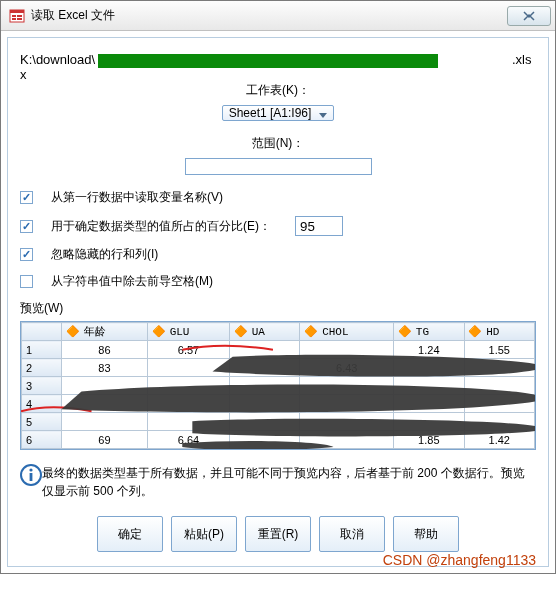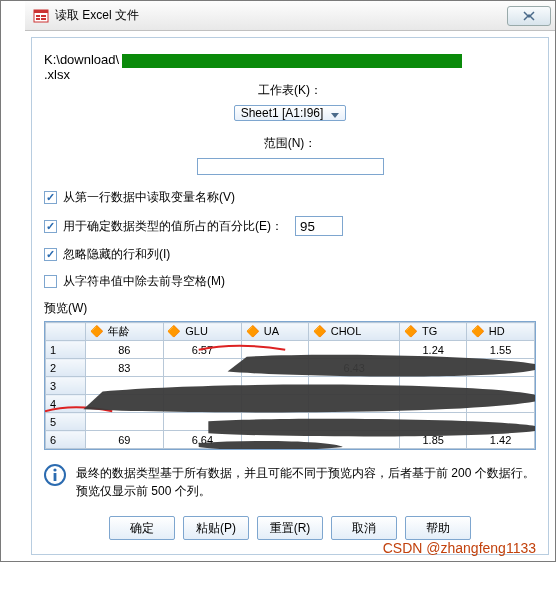--- a/index.html
+++ b/index.html
@@ -1,47 +1,47 @@
 <!DOCTYPE html>
 <html><head>
 <meta charset="utf-8">
 <style>
 * { box-sizing: border-box; margin: 0; padding: 0; }
 body { font-family: "Microsoft YaHei", Tahoma, sans-serif; font-size: 12px; background: #fff; width: 556px; }
-.window { border: 1px solid #7a7a7a; background: #fff; padding-left: 24px; }
+.window { border: 1px solid #7a7a7a; background: #fff; }
 .titlebar { display: flex; align-items: center; justify-content: space-between; height: 30px; padding: 0 4px 0 8px; background: linear-gradient(#fdfdfd,#e8e8e8); border-bottom: 1px solid #c0c0c0; }
 .titlebar .title { display: flex; align-items: center; gap: 6px; }
 .title-icon { width:16px; height:16px; display:inline-block; }
 .close-btn { width: 44px; height: 20px; border: 1px solid #9aa; border-radius: 3px; background: linear-gradient(#f8fbfd,#d8e4ec); display: flex; align-items: center; justify-content: center; cursor: pointer; }
 .inner { border: 1px solid #b8cde0; margin: 6px; padding: 10px 12px 14px; background: #fff; position: relative; }
 .filepath { margin: 4px 0 0; word-break: break-all; font-size: 13px; position: relative; }
 .greenbar { position:absolute; height:14px; background:#0a8a0a; top:2px; }
 .row { display: flex; align-items: center; margin-bottom: 14px; gap: 6px; flex-direction: column; }
 .label { white-space: nowrap; }
 .combo { flex:1; height:36px; border:1px solid #7ea6cf; border-radius:2px; background:linear-gradient(#fff,#e8f0fa); display:flex; align-items:center; padding:0 22px 0 6px; position:relative; cursor:pointer; color:#000; }
 .combo .arrow { position:absolute; right:6px; top:7px; }
 .textfield { height:20px; border:1px solid #7ea6cf; padding:0 4px; background:#fff; }
 .range-field { flex:1; }
 .pct-field { width:48px; margin-left:6px; }
-.chk-row { display:flex; align-items:center; gap:6px; margin-bottom:10px; }
+.chk-row { display:flex; align-items:center; gap:18px; margin-bottom:10px; }
 .chk { width:13px; height:13px; border:1px solid #7ea6cf; background:#fff; display:inline-flex; align-items:center; justify-content:center; cursor:pointer; }
 .chk.checked::after { content:"✓"; color:#2b6bb0; font-size:11px; line-height:11px; font-weight:bold; }
 .preview-label { margin: 6px 0 4px; }
 .preview-wrap { border:1px solid #7ea6cf; }
 .preview-scroll { overflow:auto; max-height:130px; }
 table { border-collapse:collapse; font-size:11px; width:100%; }
 th, td { border:1px solid #b8c8d8; padding:1px 4px; height:18px; white-space:nowrap; background:#fff;text-align:center; }
-th { background:linear-gradient(#f4f8fc,#dde8f4); font-weight:normal; text-align:left; }
+th { background:linear-gradient(#f4f8fc,#dde8f4); font-weight:normal; text-align:left;font-family:Liberation Mono, monospace; }
 th.rowhead, td.rowhead { background:linear-gradient(#f4f8fc,#dde8f4); text-align:left; width:40px; }
 .col-icon { display:inline-block; margin-right:4px; color:#d9a300; }
-.info-row { display:flex; gap:10px; margin-top:14px; align-items:flex-start; }
+.info-row { display:flex; margin-top:14px; align-items:flex-start; }
 .info-icon { width:22px; height:22px; flex-shrink:0; }
 .info-text { line-height:1.5; }
 .btn-row { display:flex; justify-content:center; gap:8px; margin-top:16px; }
-.btn { min-width:66px; height:24px; border:1px solid #7ea6cf; border-radius:2px; background:linear-gradient(#fff,#e4eef8); cursor:pointer; font-size:12px; display:flex; align-items:center; justify-content:center; padding:0 8px; }
+.btn { min-width:66px; height:36px; border:1px solid #7ea6cf; border-radius:2px; background:linear-gradient(#fff,#e4eef8); cursor:pointer; font-size:12px; display:flex; align-items:center; justify-content:center; padding:0 8px; }
 .watermark { position:absolute; right:12px; bottom:-2px; color:#c2410c; font-size:14px; pointer-events:none; }
 .scribble { position:absolute; pointer-events:none; }
 </style>
 </head>
 <body>
 
 <div class="window">
   <div class="titlebar">
     <div class="title">
       <span class="title-icon">

